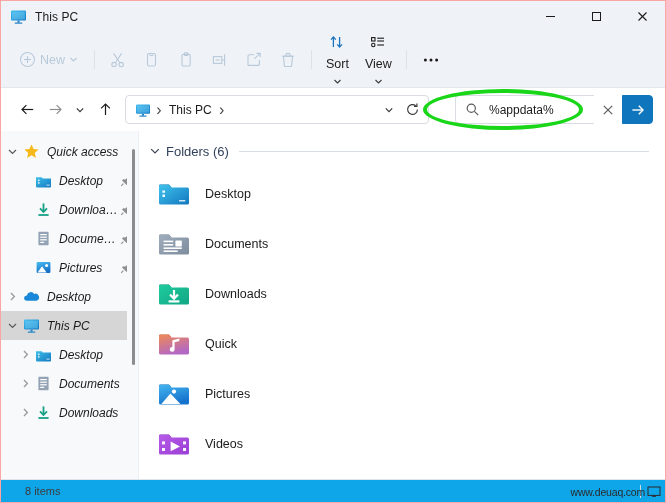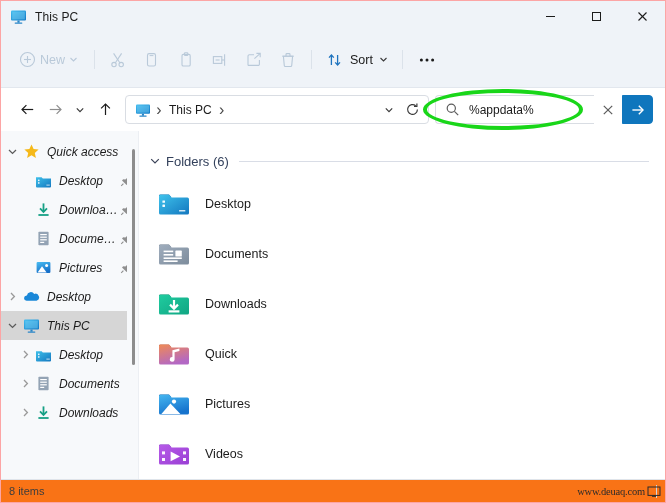--- a/index.html
+++ b/index.html
@@ -50,21 +50,21 @@
     padding: 0 12px;
     gap: 0px;
   }
   .cb-btn {
     height: 32px;
     display: flex; align-items: center; justify-content: center;
     gap: 6px; border-radius: 4px;
     padding: 0 8px;
     color: #b9c9d9;
   }
-  .cb-btn.enabled { color: #1b1b1b; }
+  .cb-btn.enabled { color: #1b1b1b; flex-direction: column; }
   .cb-label { font-size: 12.5px; }
   .cb-chev { display: flex; align-items: center; }
   .cb-sep {
     width: 1px; height: 19px; background: #dbe2ea; margin: 0 6px;
     flex: 0 0 1px;
   }
   #newbtn { padding: 0 10px 0 6px; gap: 4px; }
   .icon-stub { display: flex; align-items: center; justify-content: center; }
 
   
@@ -106,20 +106,21 @@
 
   #searchwrap { position: relative; flex: 0 0 218px; height: 29px; margin-left: 6px; display: flex; }
   #searchbox {
     flex: 1 1 auto; height: 29px;
     background: #ffffff;
     border: 1px solid #d9dde3; border-right: none;
     border-radius: 4px 0 0 4px;
     display: flex; align-items: center;
     padding-left: 9px;
     min-width: 0;
+    margin-left: 20px;
   }
   #search-icon { width: 15px; height: 15px; flex: 0 0 15px; color: #5c5c5c; display: flex; align-items: center; }
   #search-value {
     font-size: 12px; color: #1b1b1b; margin-left: 9px;
     white-space: nowrap; overflow: hidden;
   }
   #search-clear {
     width: 28px; flex: 0 0 28px;
     display: flex; align-items: center; justify-content: center;
     color: #5c5c5c;
@@ -187,57 +188,57 @@
     background: #f7f9fb;
   }
 
   
   #content {
     flex: 1 1 auto; position: relative; background: #ffffff;
     overflow: hidden;
   }
   #group-header {
     display: flex; align-items: center;
-    height: 28px; margin-top: 16px; padding-left: 10px; padding-right: 16px;
+    height: 28px; margin-top: 6px; padding-left: 10px; padding-right: 16px;
   }
   #gh-chev { width: 17px; flex: 0 0 17px; color: #3b4358; display: flex; align-items: center; }
   #gh-label { font-size: 13px; color: #33415c; white-space: nowrap; }
   #gh-rule { flex: 1 1 auto; height: 1px; background: #d9dde6; margin-left: 10px; }
 
   #file-list { padding-left: 18px; padding-top: 4px; }
   .file-row {
     height: 50px;
     display: flex; align-items: center;
   }
   .f-icon {
     width: 34px; height: 34px; flex: 0 0 34px;
     margin-right: 14px;
     display: flex; align-items: center; justify-content: center;
   }
   .f-name { font-size: 12.5px; color: #1b1b1b; }
 
   
   #statusbar {
     height: 23px; flex: 0 0 23px;
-    background: #f97316;
+    background: #0ea5e9;
     border-top: 1px solid #dfe4ea;
     display: flex; align-items: center;
-    padding: 0 8px;
+    padding: 0 24px;
     position: relative;
     justify-content: space-between;
   }
   #status-text { font-size: 11px; color: #3d3d3d; }
   #status-div { width: 1px; height: 13px; background: #d2d7de; margin-left: 10px; }
   #watermark {
     position: absolute; right: 4px; top: 0; height: 23px;
     display: flex; align-items: center; gap: 2px;
   }
   #wm-text {
     font-size: 10.5px; color: #2b2b2b;
-    font-family: Liberation Serif, serif;
+    font-family: Liberation Sans, sans-serif;
     letter-spacing: -.2px;
   }
   #wm-icon { width: 14px; height: 12px; display: flex; align-items: center; }
 </style>
 </head>
 <body>
 
 <div id="window">
 
   <div id="titlebar">
@@ -370,20 +371,37 @@
         </svg>
       </span>
       <span class="cb-label">Sort</span>
       <span class="cb-chev">
         <svg width="9" height="9" viewBox="0 0 9 9">
             <polyline points="1.5,3 4.5,6 7.5,3" fill="none" stroke="#3a3a3a" stroke-width="1.1"></polyline>
           </svg>
       </span>
     </div>
 
+    <div class="cb-btn enabled">
+      <span class="icon-stub">
+        <svg width="18" height="18" viewBox="0 0 18 18">
+          <rect x="2.6" y="4.6" width="3.4" height="3.4" fill="none" stroke="#1b1b1b" stroke-width="1.1"></rect>
+          <circle cx="4.3" cy="12" r="1.7" fill="none" stroke="#1b1b1b" stroke-width="1.1"></circle>
+          <line x1="8.2" y1="5.2" x2="15" y2="5.2" stroke="#1b1b1b" stroke-width="1.1"></line>
+          <line x1="8.2" y1="8" x2="15" y2="8" stroke="#1b1b1b" stroke-width="1.1"></line>
+          <line x1="8.2" y1="12" x2="15" y2="12" stroke="#1b1b1b" stroke-width="1.1"></line>
+        </svg>
+      </span>
+      <span class="cb-label">View</span>
+      <span class="cb-chev">
+        <svg width="9" height="9" viewBox="0 0 9 9">
+            <polyline points="1.5,3 4.5,6 7.5,3" fill="none" stroke="#3a3a3a" stroke-width="1.1"></polyline>
+          </svg>
+      </span>
+    </div>
 
     <div class="cb-sep"></div>
 
     <div class="cb-btn enabled">
       <span class="icon-stub">
         <svg width="20" height="18" viewBox="0 0 20 18">
           <circle cx="4.4" cy="9" r="1.5" fill="#1b1b1b"></circle>
           <circle cx="10" cy="9" r="1.5" fill="#1b1b1b"></circle>
           <circle cx="15.6" cy="9" r="1.5" fill="#1b1b1b"></circle>
         </svg>

